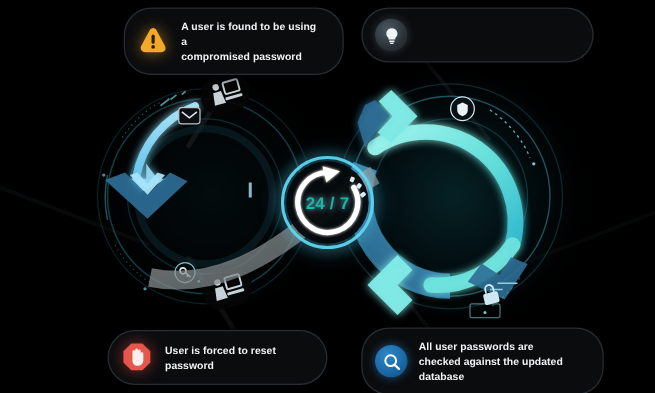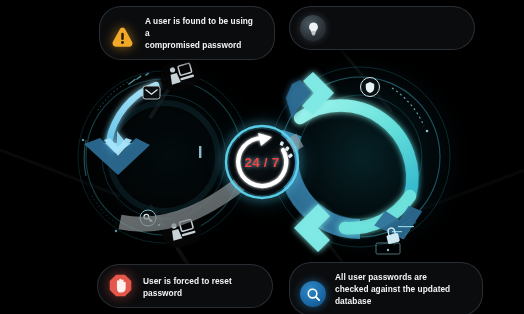--- a/index.html
+++ b/index.html
@@ -32,43 +32,43 @@
   #diagram{position:absolute;left:0;top:0;width:524px;height:314px;}
 
   
   .hub{
     position:absolute;left:228px;top:128px;width:68px;height:68px;
     z-index:7;
   }
   .hub-label{
     position:absolute;left:0;top:0;width:68px;height:68px;
     display:flex;align-items:center;justify-content:center;
-    color:#ef4444;font-size:13.5px;font-weight:bold;letter-spacing:0.2px;
+    color:#14b8a6;font-size:13.5px;font-weight:bold;letter-spacing:0.2px;
     text-shadow:0 0 5px rgba(160,235,255,0.85);
   }
 
   
   .pill{
     position:absolute;z-index:20;
-    display:flex;align-items:flex-end;gap:9px;
+    display:flex;align-items:center;gap:9px;
     background:#0b0c0e;
     border:1px solid rgba(120,135,150,0.28);
     border-radius:22px;
     padding:8px 16px 8px 10px;
     box-shadow:0 2px 10px rgba(0,0,0,0.85);
   }
   .pill-text{
     color:#f2f4f6;font-size:8.3px;line-height:1.45;font-weight:bold;
     letter-spacing:0.05px;white-space:pre-line;
   }
   .pill-icon{flex:0 0 auto;width:26px;height:26px;position:relative;}
 
   #pill-tl{left:99px;top:6px;width:148px;}
   #pill-tr{left:289px;top:6px;width:158px;}
-  #pill-bl{left:97px;top:264px;width:148px;}
+  #pill-bl{left:86px;top:264px;width:148px;}
   #pill-br{left:289px;top:262px;width:166px;}
 
   
   .ico-warn{
     width:25px;height:25px;
     filter:drop-shadow(0 0 6px rgba(245,170,40,0.6));
   }
   .ico-bulb{
     width:26px;height:26px;border-radius:50%;
     background:radial-gradient(circle at 40% 35%, #4d5a63 0%, #2a3238 60%, #1b2126 100%);

